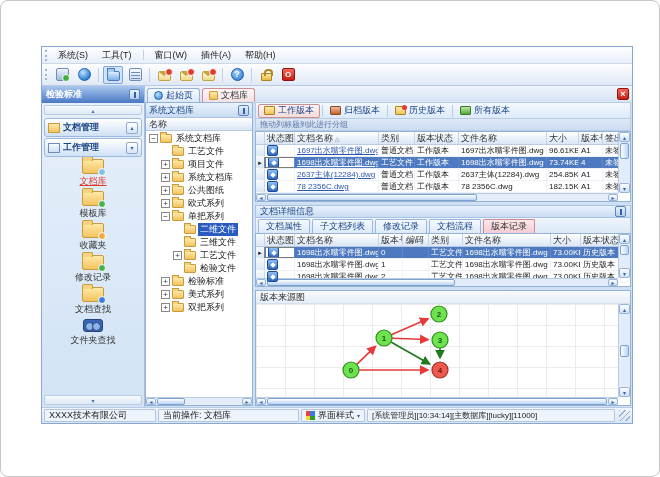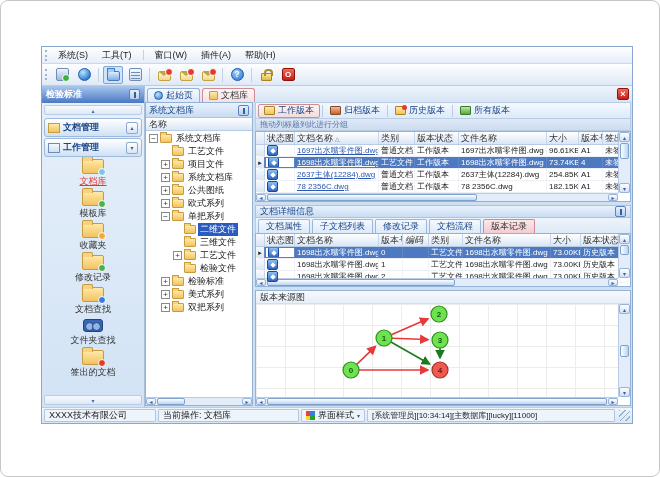--- a/index.html
+++ b/index.html
@@ -251,26 +251,20 @@
             </div>
             <div class="sbitem">
               <div class="bigfolder">
                 <div class="badge" style="background: rgb(58, 123, 224);"></div>
               </div>
               <div class="lbl">文档查找</div>
             </div>
             <div class="sbitem">
               <div class="binocs"></div>
               <div class="lbl">文件夹查找</div>
-            </div>
-            <div class="sbitem">
-              <div class="bigfolder">
-                <div class="badge" style="background: rgb(226, 59, 46);"></div>
-              </div>
-              <div class="lbl">签出的文档</div>
             </div>
           </div>
         <div class="sb-strip">▾</div>
       </div>
 
       <div class="main">
         <div class="doctabs">
           <div class="dtab">
             <span class="ticon start"></span>
             <span>起始页</span>

